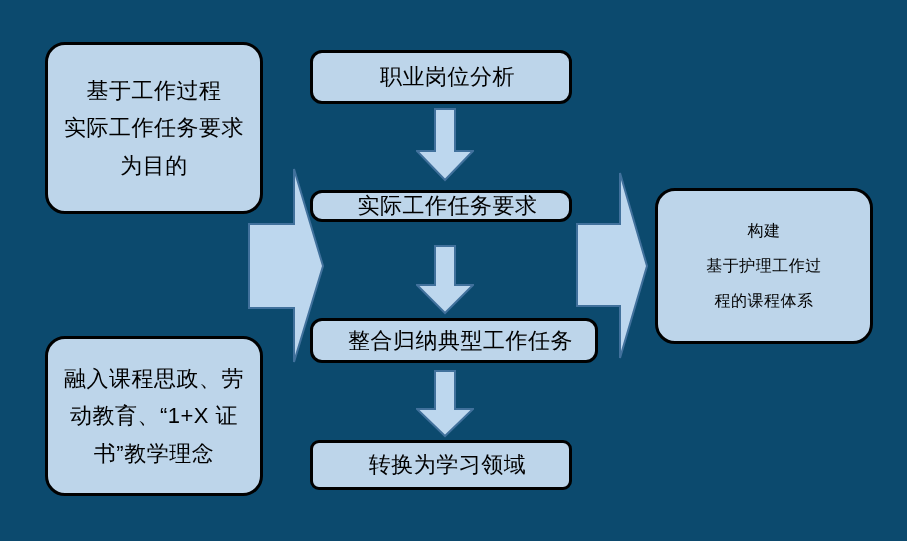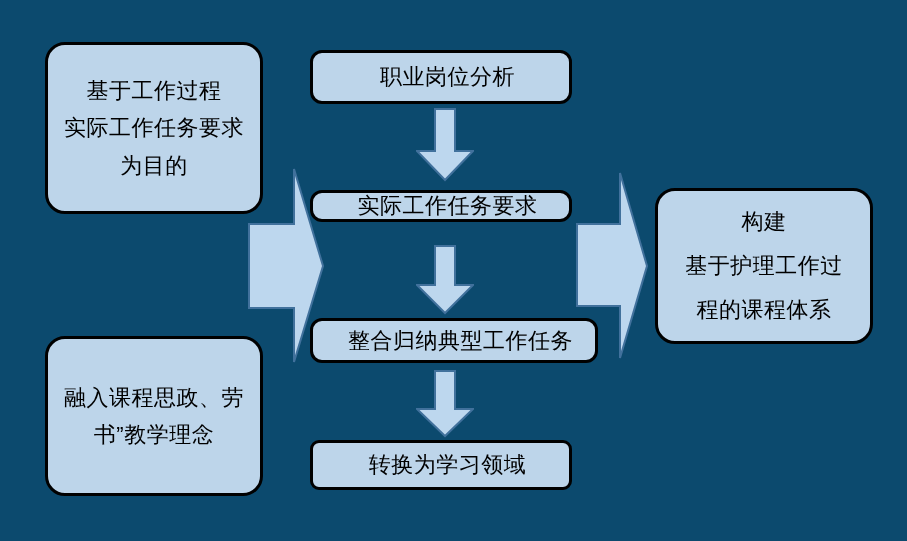--- a/index.html
+++ b/index.html
@@ -48,21 +48,21 @@
   
   .node.center {
     border-radius: 12px;
     font-size: 22px;
     padding-left: 13px;
   }
 
   
   .node.result {
     border-radius: 20px;
-    font-size: 22px;
+    font-size: 16px;
   }
   .node.result .line { margin: 7px 0; }
 
   
   #box-workprocess { left: 45px;  top: 42px;  width: 218px; height: 172px; }
   #box-ideology    { left: 45px;  top: 336px; width: 218px; height: 160px; }
 
   #box-job         { left: 310px; top: 50px;  width: 262px; height: 54px; }
   #box-task        { left: 310px; top: 190px; width: 262px; height: 32px; }
   #box-typical     { left: 310px; top: 318px; width: 288px; height: 45px; justify-content: center; }
@@ -96,20 +96,21 @@
 <div id="canvas">
 
   <div class="node side" id="box-workprocess">
     <span class="line">基于工作过程</span>
     <span class="line">实际工作任务要求</span>
     <span class="line">为目的</span>
   </div>
 
   <div class="node side" id="box-ideology">
     <span class="line">融入课程思政、劳</span>
+    <span class="line">动教育、“1+X 证</span>
     <span class="line">书”教学理念</span>
   </div>
 
   <div class="node center" id="box-job">
     <span class="line">职业岗位分析</span>
   </div>
 
   <div class="node center" id="box-task">
     <span class="line">实际工作任务要求</span>
   </div>

